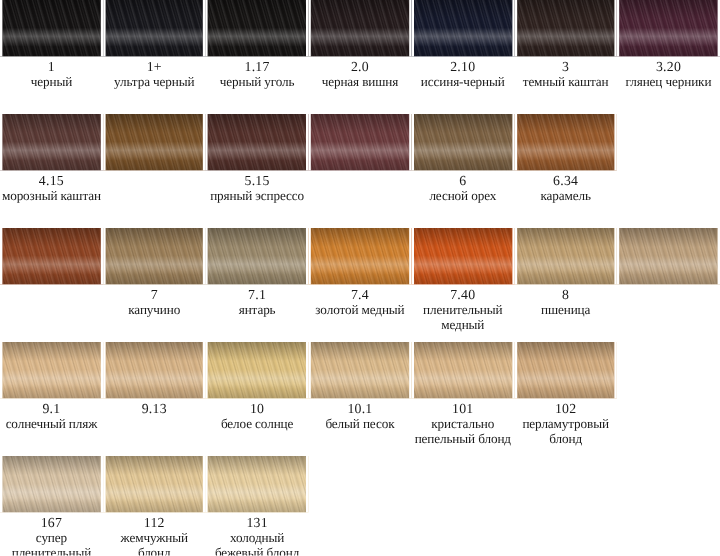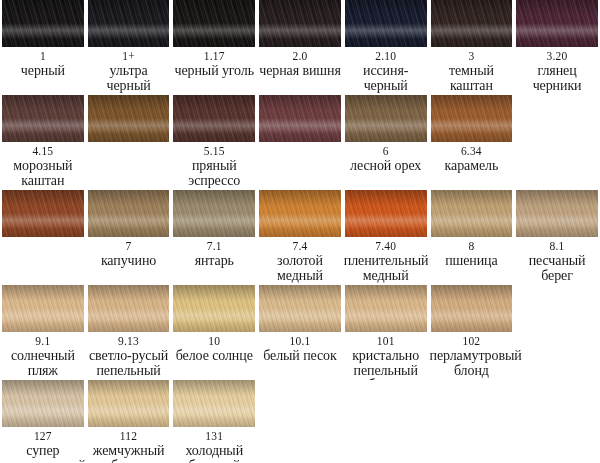--- a/index.html
+++ b/index.html
@@ -88,21 +88,21 @@
     line-height: 1.05;
     color: #1a1a1a;
   }
   .code {
     font-size: 11.5px;
     letter-spacing: .2px;
     display: block;
     margin-bottom: 2px;
   }
   .name {
-    font-size: 14px;
+    font-size: 11px;
     display: block;
     padding: 0 1px;
     letter-spacing: -.1px;
   }
   .spacer-cell {
     width: 85.714px;
     background: #ffffff;
   }
 </style>
 </head>
@@ -330,24 +330,20 @@
           <span class="name">пшеница</span>
         </div>
       </div>
       <div class="swatch-cell">
         <div class="swatch" style="background-color: rgb(191, 162, 126);">
           <div class="shade-top"></div>
           <div class="sheen"></div>
           <div class="strands"></div>
           <div class="shade-bot"></div>
         </div>
-        <div class="caption">
-          <span class="code">8.1</span>
-          <span class="name">песчаный берег</span>
-        </div>
       </div>
     </div>
     <div class="palette-row">
       <div class="swatch-cell">
         <div class="swatch" style="background-color: rgb(221, 185, 140);">
           <div class="shade-top"></div>
           <div class="sheen"></div>
           <div class="strands"></div>
           <div class="shade-bot"></div>
         </div>
@@ -358,21 +354,20 @@
       </div>
       <div class="swatch-cell">
         <div class="swatch" style="background-color: rgb(217, 181, 136);">
           <div class="shade-top"></div>
           <div class="sheen"></div>
           <div class="strands"></div>
           <div class="shade-bot"></div>
         </div>
         <div class="caption">
           <span class="code">9.13</span>
-          <span class="name">светло-русый пепельный</span>
         </div>
       </div>
       <div class="swatch-cell">
         <div class="swatch" style="background-color: rgb(224, 195, 129);">
           <div class="shade-top"></div>
           <div class="sheen"></div>
           <div class="strands"></div>
           <div class="shade-bot"></div>
         </div>
         <div class="caption">
@@ -419,21 +414,21 @@
     </div>
     <div class="palette-row">
       <div class="swatch-cell">
         <div class="swatch" style="background-color: rgb(217, 196, 166);">
           <div class="shade-top"></div>
           <div class="sheen"></div>
           <div class="strands"></div>
           <div class="shade-bot"></div>
         </div>
         <div class="caption">
-          <span class="code">127</span>
+          <span class="code">167</span>
           <span class="name">супер пленительный платиновый блонд</span>
         </div>
       </div>
       <div class="swatch-cell">
         <div class="swatch" style="background-color: rgb(228, 201, 151);">
           <div class="shade-top"></div>
           <div class="sheen"></div>
           <div class="strands"></div>
           <div class="shade-bot"></div>
         </div>

